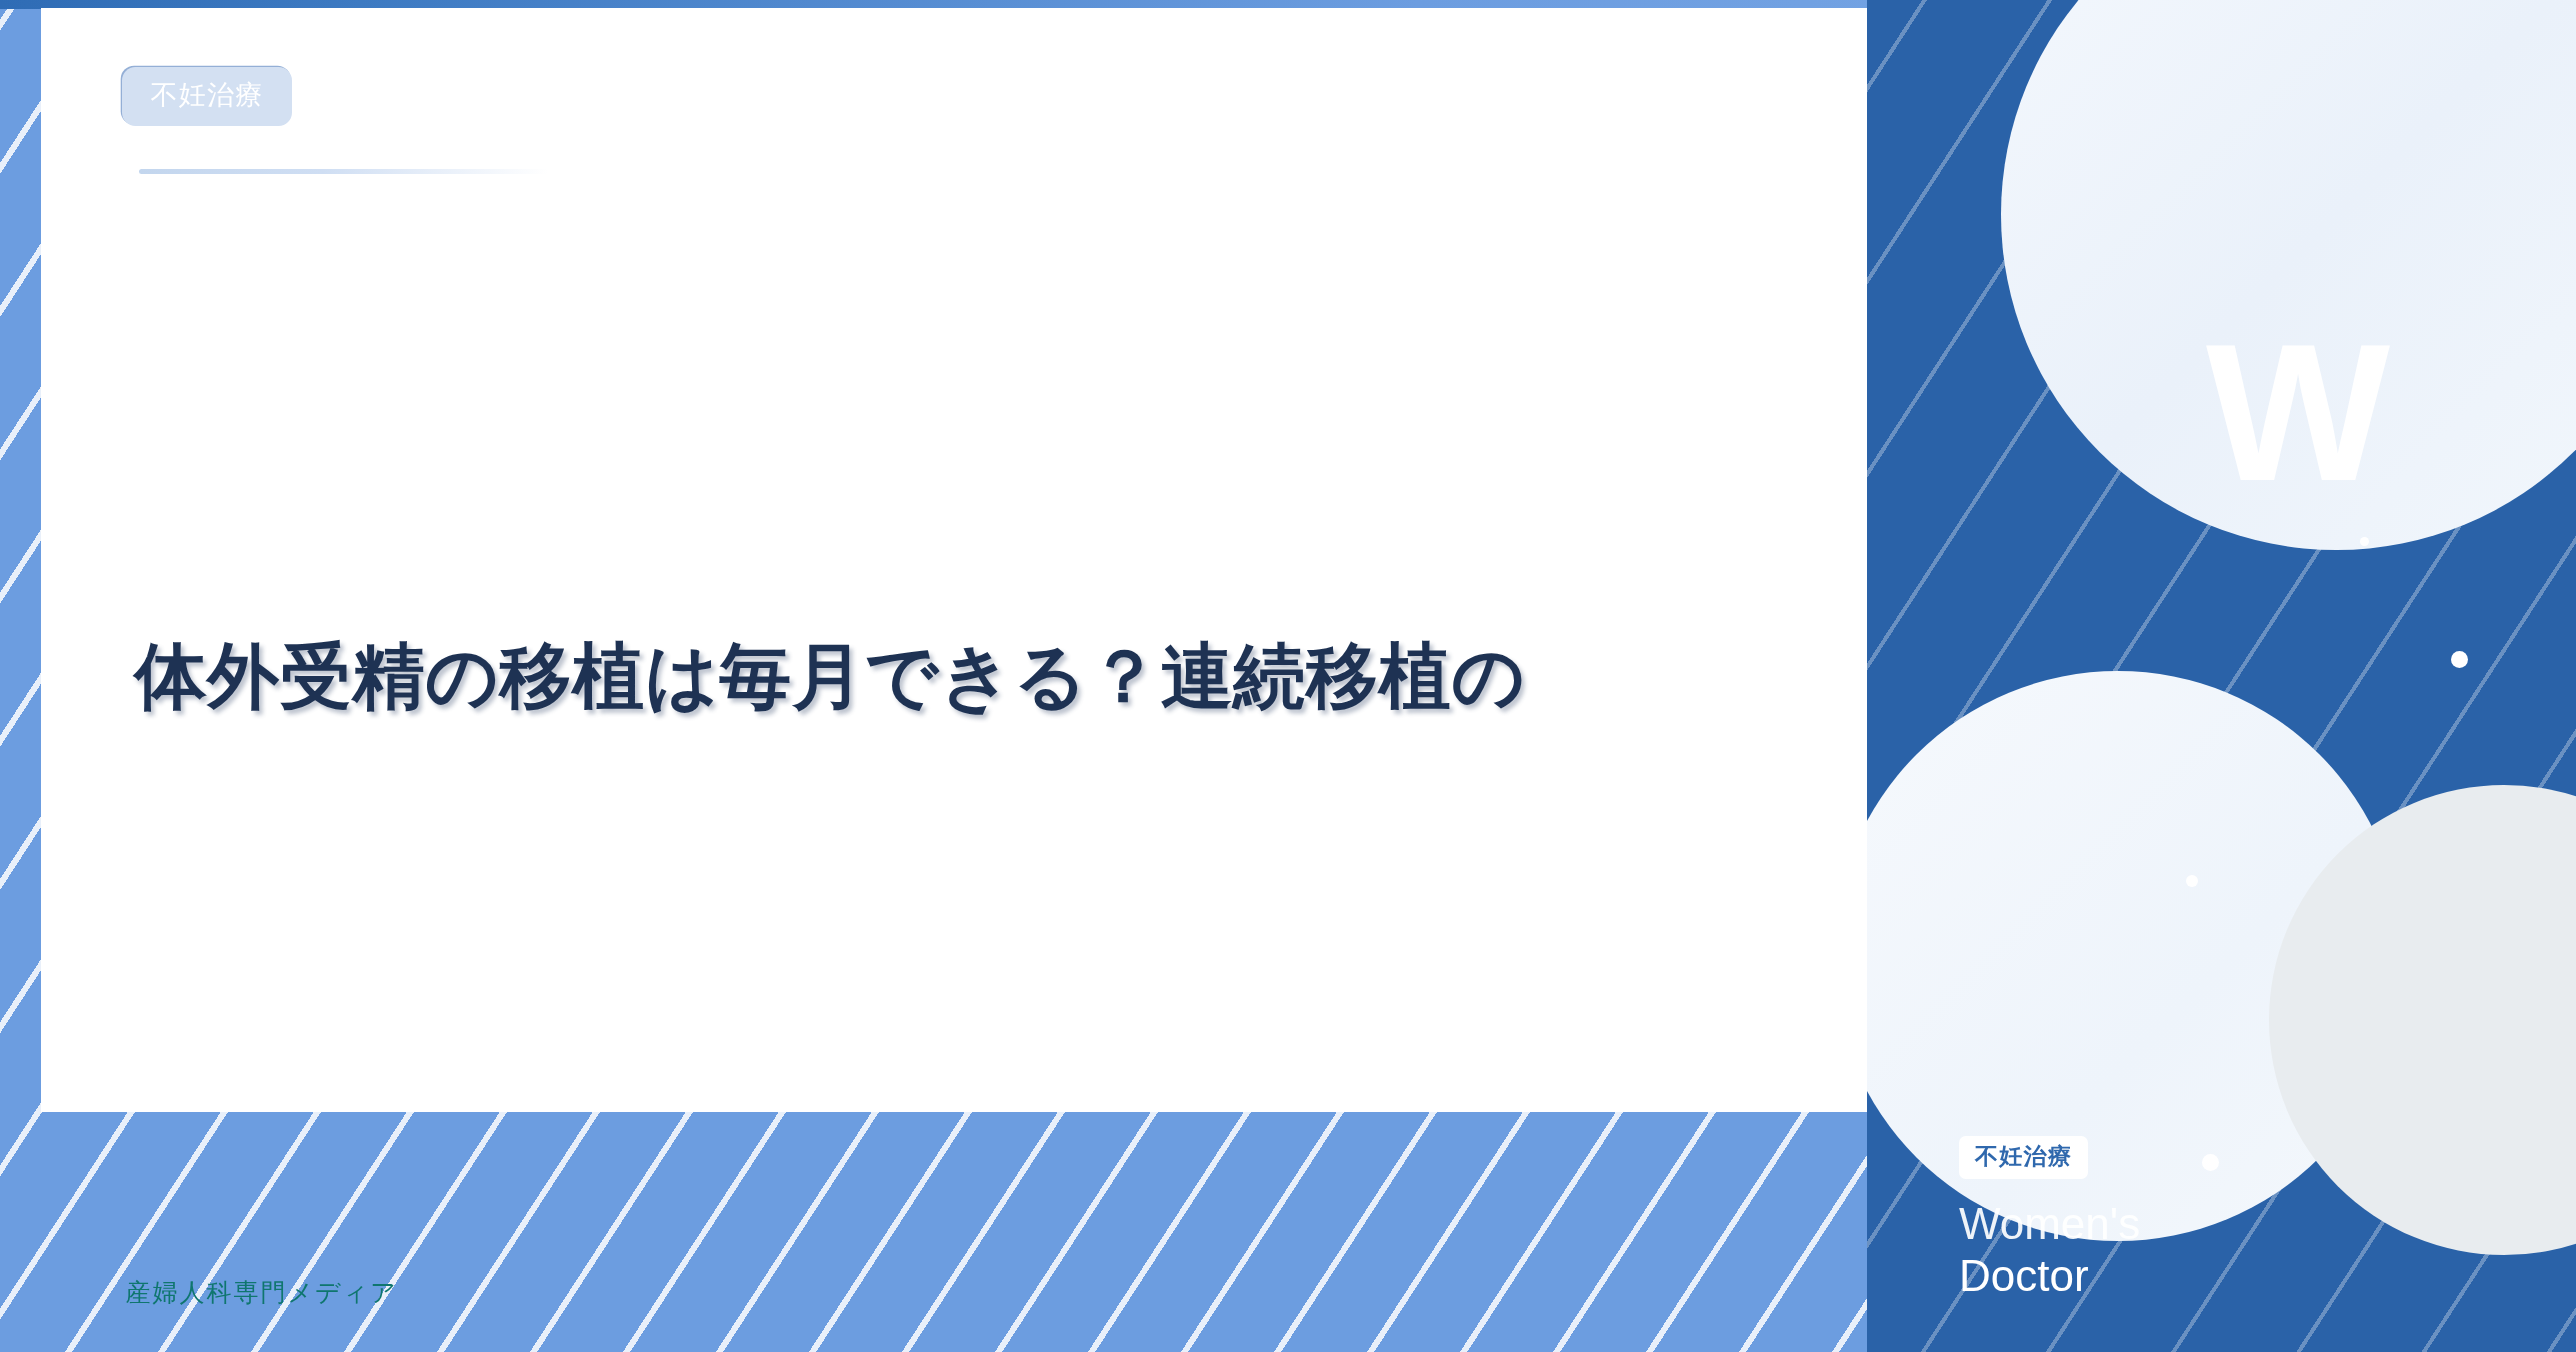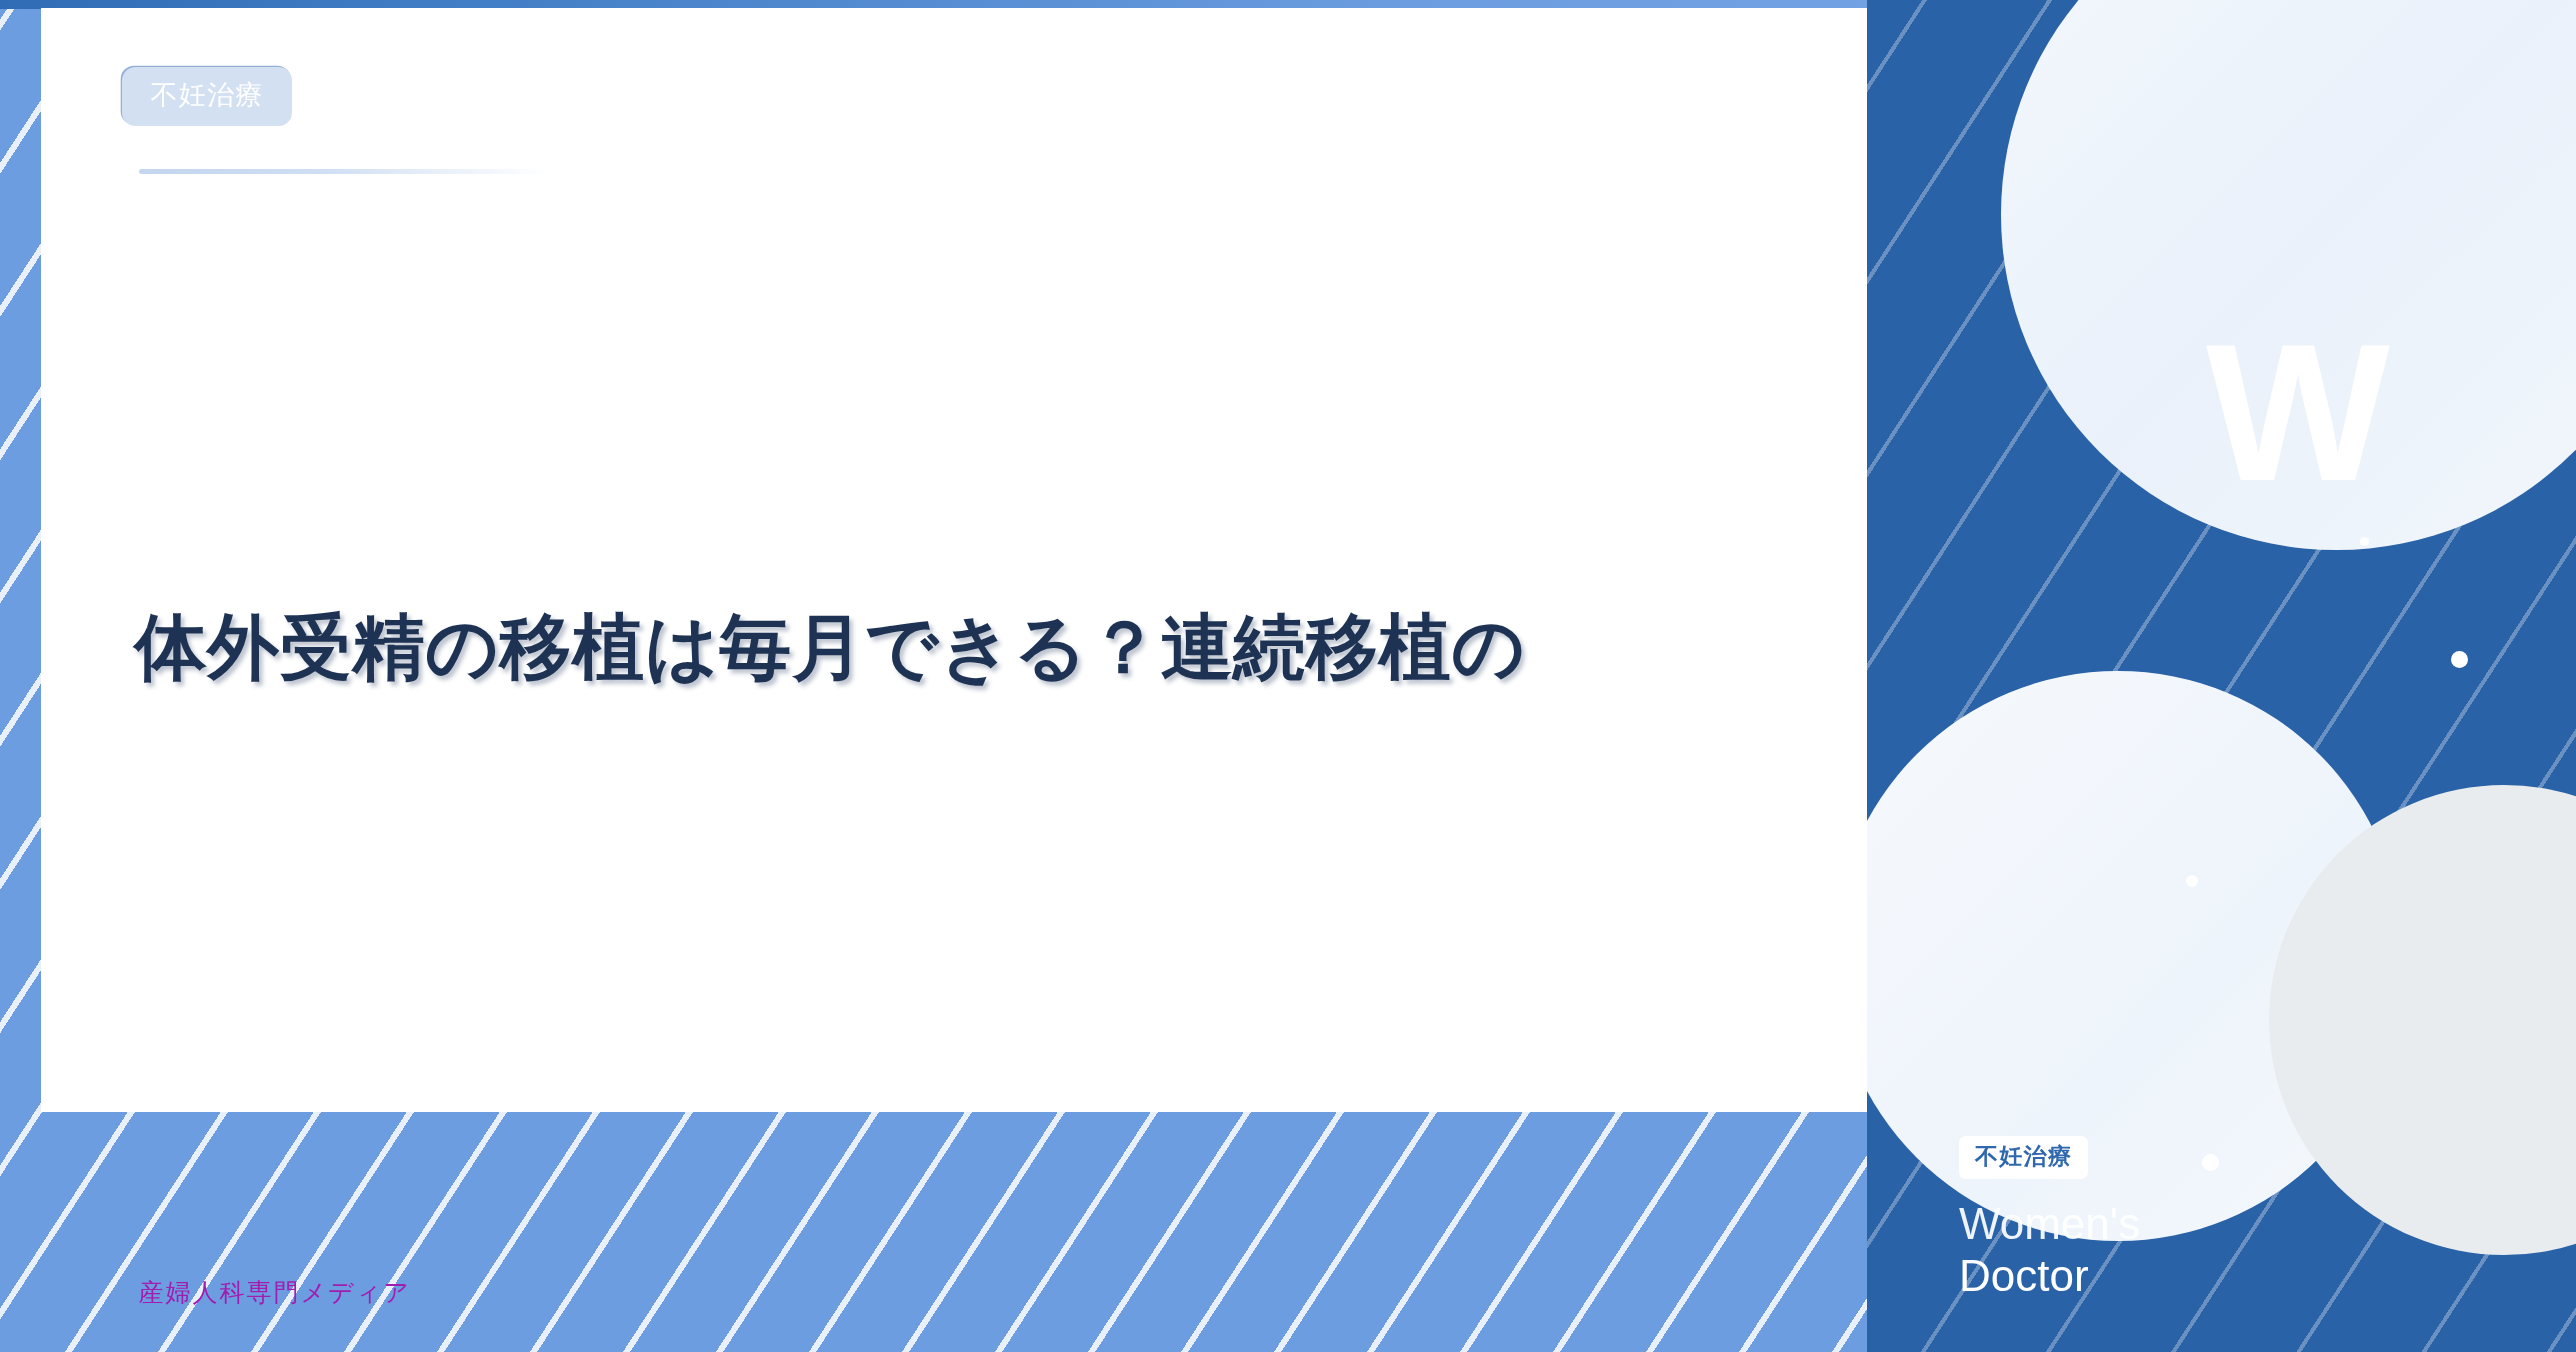--- a/index.html
+++ b/index.html
@@ -72,37 +72,37 @@
     width: 409px;
     height: 4.7px;
     background: linear-gradient(to right, #c3d6ee 0%, #cfdef3 45%, rgba(230,240,252,0) 100%);
     border-radius: 2.7px;
   }
 
   
   .title {
     position: absolute;
     left: 93px;
-    top: 590px;
+    top: 619px;
     width: 1623px;
     color: #1e3253;
     font-size: 72px;
     font-weight: 700;
     line-height: 1.38;
     letter-spacing: 0.7px;
     text-shadow: 3.4px 4px 4.7px rgba(40,60,95,0.30);
   }
   .title-line { display: block; white-space: nowrap; }
 
   
   .footer-caption {
     position: absolute;
-    left: 97px;
+    left: 84px;
     top: 1268px;
-    color: #a21caf;
+    color: #0f766e;
     font-size: 25px;
     font-weight: 400;
     letter-spacing: 2px;
   }
 
   
   .panel {
     position: absolute;
     left: 1867px;
     top: 0;

